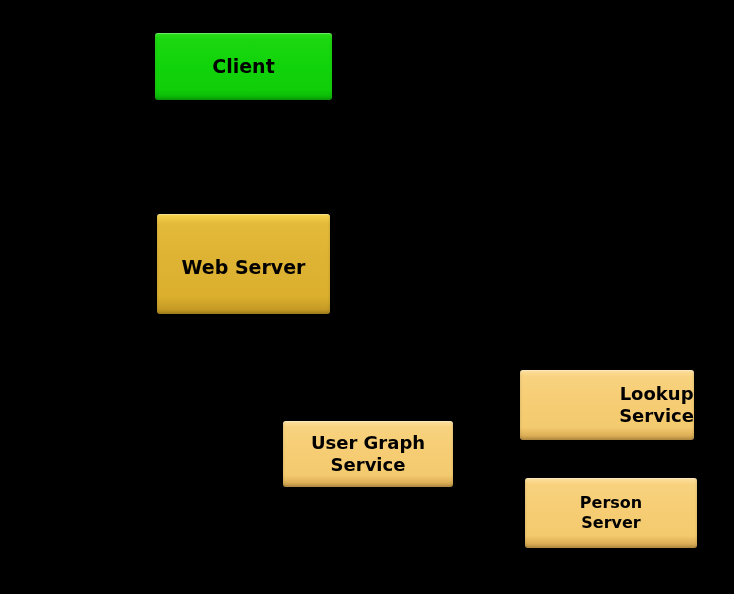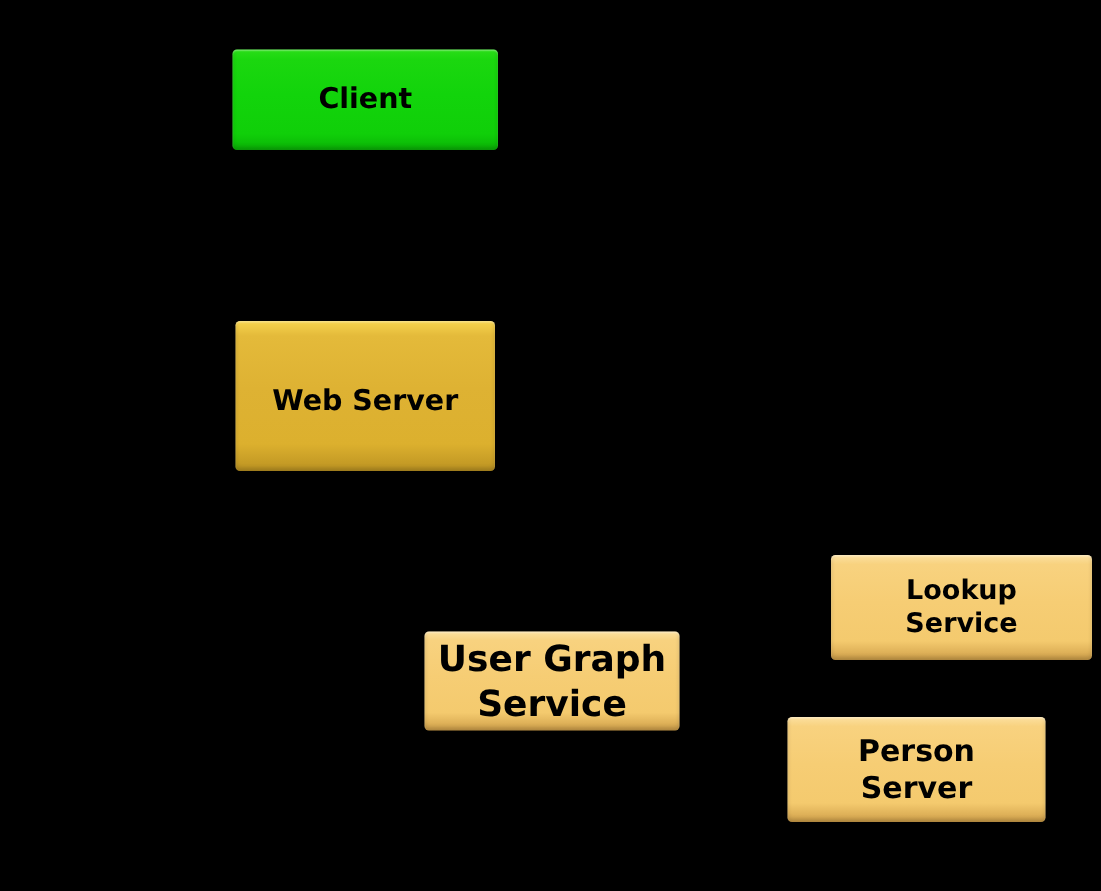--- a/index.html
+++ b/index.html
@@ -52,33 +52,34 @@
   .n-search-api {
     left: 34px; top: 453px; width: 173px; height: 100px;
     background: linear-gradient(180deg, #fce0a0 0%, #f8d27f 8%, #f6cd74 45%, #f4ca6e 84%, #d0a04a 100%);
   }
   .n-search-api .node-label { font-size: 19px; padding-top: 8px; }
 
   .n-user-graph-service {
     left: 283px; top: 421px; width: 170px; height: 66px;
     background: linear-gradient(180deg, #fce0a0 0%, #f8d27f 9%, #f6cd74 45%, #f4ca6e 82%, #d0a04a 100%);
   }
-  .n-user-graph-service .node-label { font-size: 24px; }
+  .n-user-graph-service .node-label { font-size: 18px; }
 
   .n-lookup-service {
-    left: 554px; top: 370px; width: 174px; height: 70px;
+    left: 520px; top: 370px; width: 174px; height: 70px;
     background: linear-gradient(180deg, #fce0a0 0%, #f8d27f 9%, #f6cd74 45%, #f4ca6e 82%, #d0a04a 100%);
+    justify-content: flex-end;
   }
   .n-lookup-service .node-label { font-size: 18px; }
 
   .n-person-server {
     left: 525px; top: 478px; width: 172px; height: 70px;
     background: linear-gradient(180deg, #fce0a0 0%, #f8d27f 9%, #f6cd74 45%, #f4ca6e 82%, #d0a04a 100%);
   }
-  .n-person-server .node-label { font-size: 20px; }
+  .n-person-server .node-label { font-size: 16px; }
 </style>
 </head>
 <body>
 
 <div class="canvas">
 
   <div class="node n-client">
     <span class="node-label">Client</span>
   </div>
 

